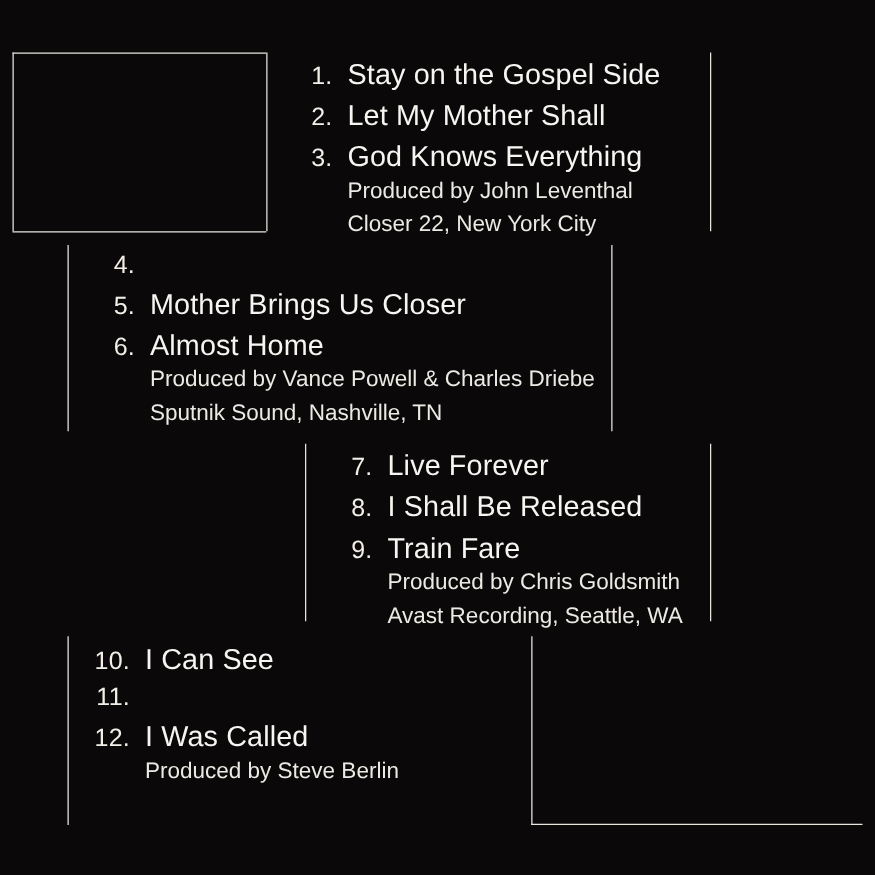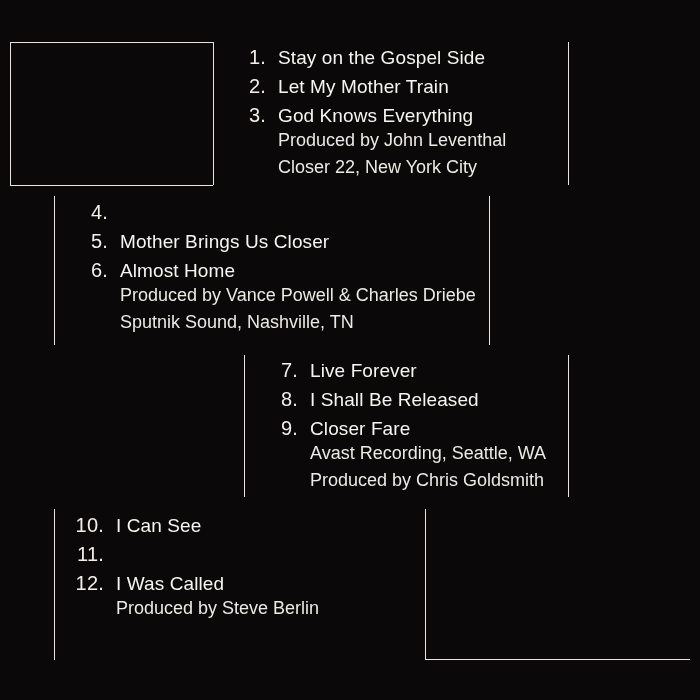--- a/index.html
+++ b/index.html
@@ -34,21 +34,21 @@
   }
   .track-num {
     width: 40px;
     text-align: right;
     font-size: 20px;
     letter-spacing: 0.2px;
     color: #f2efe9;
     flex: 0 0 auto;
   }
   .track-title {
-    font-size: 19px;
+    font-size: 23px;
     margin-left: 12px;
     color: #f7f5f1;
     letter-spacing: 0.1px;
   }
   .credit-line {
     font-size: 18px;
     color: #eceae4;
     margin-left: 52px;
     white-space: nowrap;
     line-height: 1.5;
@@ -85,21 +85,21 @@
   <div class="bracket-right" style="left:568px; top:42px; height:143px;"></div>
 
   <div class="group tracks" style="left:226px; top:44px;">
     <div class="track-row">
       <span class="track-num">1.</span>
       <span class="track-title">Stay on the Gospel Side</span>
     </div>
     <div class="rowspace"></div>
     <div class="track-row">
       <span class="track-num">2.</span>
-      <span class="track-title">Let My Mother Train</span>
+      <span class="track-title">Let My Mother Shall</span>
     </div>
     <div class="rowspace"></div>
     <div class="track-row">
       <span class="track-num">3.</span>
       <span class="track-title">God Knows Everything</span>
     </div>
     <div class="credit-line">Produced by John Leventhal</div>
     <div class="credit-line">Closer 22, New York City</div>
   </div>
 
@@ -133,24 +133,24 @@
       <span class="track-title">Live Forever</span>
     </div>
     <div class="rowspace"></div>
     <div class="track-row">
       <span class="track-num">8.</span>
       <span class="track-title">I Shall Be Released</span>
     </div>
     <div class="rowspace"></div>
     <div class="track-row">
       <span class="track-num">9.</span>
-      <span class="track-title">Closer Fare</span>
+      <span class="track-title">Train Fare</span>
     </div>
+    <div class="credit-line">Produced by Chris Goldsmith</div>
     <div class="credit-line">Avast Recording, Seattle, WA</div>
-    <div class="credit-line">Produced by Chris Goldsmith</div>
   </div>
 
   <div class="bracket-left" style="left:54px; top:509px; height:151px;"></div>
   <div class="bracket-right" style="left:425px; top:509px; height:151px;"></div>
   <div class="rule-h" style="left:425px; top:659px; width:265px;"></div>
 
   <div class="group tracks" style="left:64px; top:512px;">
     <div class="track-row">
       <span class="track-num">10.</span>
       <span class="track-title">I Can See</span>

